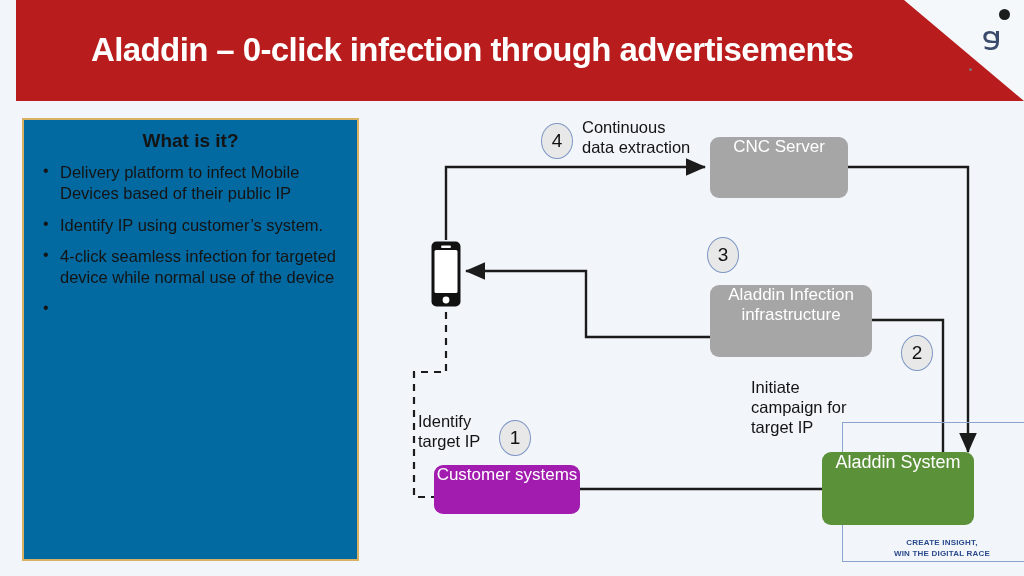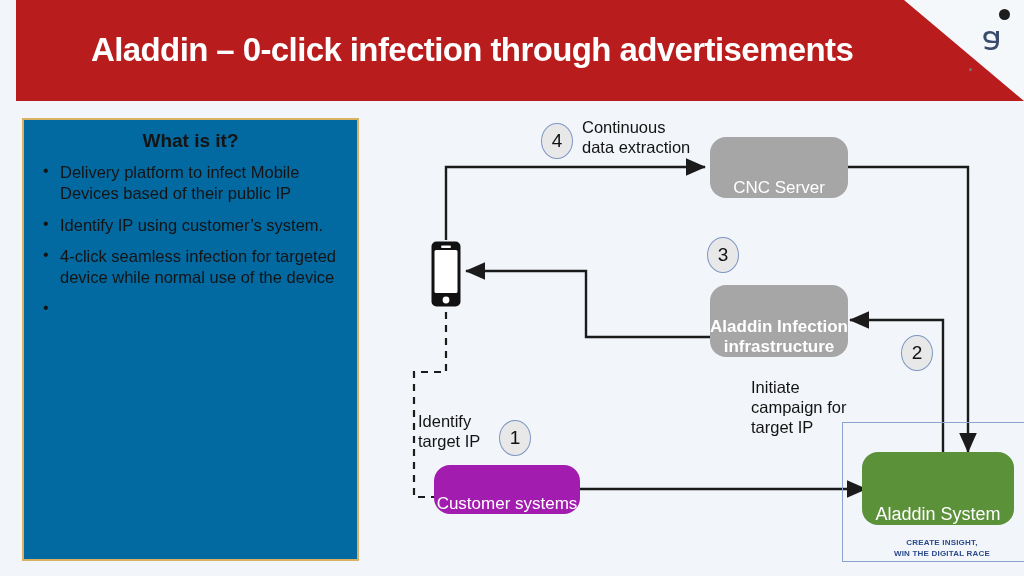--- a/index.html
+++ b/index.html
@@ -46,22 +46,22 @@
   }
   .bullets{margin:10px 0 0 0;padding:0 12px 0 14px;list-style:none;}
   .bullets li{
     position:relative;padding-left:22px;margin-bottom:11px;
     font-size:16.5px;color:#141414;line-height:1.26;
   }
   .bullets li .bdot{position:absolute;left:5px;top:-1px;font-size:16px;}
 
   
   .node{
-    position:absolute;box-sizing:border-box;border-radius:16px;
-    display:flex;align-items:flex-end;justify-content:center;text-align:center;
+    position:absolute;box-sizing:border-box;border-radius:9px;
+    display:flex;align-items:flex-start;justify-content:center;text-align:center;
     color:#ffffff;font-size:17px;line-height:1.18;
   }
   .node.gray{background:#a6a6a6;}
   .node.orange{background:#a21caf;}
   .node.green{background:#5b9139;font-size:18px;}
 
   .nlabel{
     position:absolute;font-size:16.5px;color:#141414;line-height:1.22;white-space:pre-line;
   }
 
@@ -148,33 +148,33 @@
       <rect x="4.5" y="10" width="23" height="43" rx="1.5" ry="1.5" fill="#ffffff"></rect>
       <rect x="11" y="5.5" width="10" height="2.4" rx="1.2" fill="#ffffff"></rect>
       <circle cx="16" cy="60" r="3.4" fill="#ffffff"></circle>
     </svg>
   </div>
 
   <div class="node gray" style="left:710px;top:137px;width:138px;height:61px;">
     <span>CNC Server</span>
   </div>
 
-  <div class="node gray" style="left:710px;top:285px;width:138px;height:72px;font-weight:bold;">
+  <div class="node gray" style="left:710px;top:285px;width:162px;height:72px;">
     <span>Aladdin
 Infection
 infrastructure</span>
   </div>
 
   <div class="node orange" style="left:434px;top:465px;width:146px;height:49px;">
     <span>Customer
 systems</span>
   </div>
 
   <div class="brandbox"></div>
-  <div class="node green" style="left:822px;top:452px;width:152px;height:73px;margin-left:40px;">
+  <div class="node green" style="left:822px;top:452px;width:152px;height:73px;">
     <span>Aladdin System</span>
   </div>
   <div class="brandtag">CREATE INSIGHT,
 WIN THE DIGITAL RACE</div>
 
   <div class="step" style="left:541px;top:123px;">
     <span>4</span>
   </div>
   <div class="nlabel" style="left:582px;top:117px;">Continuous
 data extraction</div>

